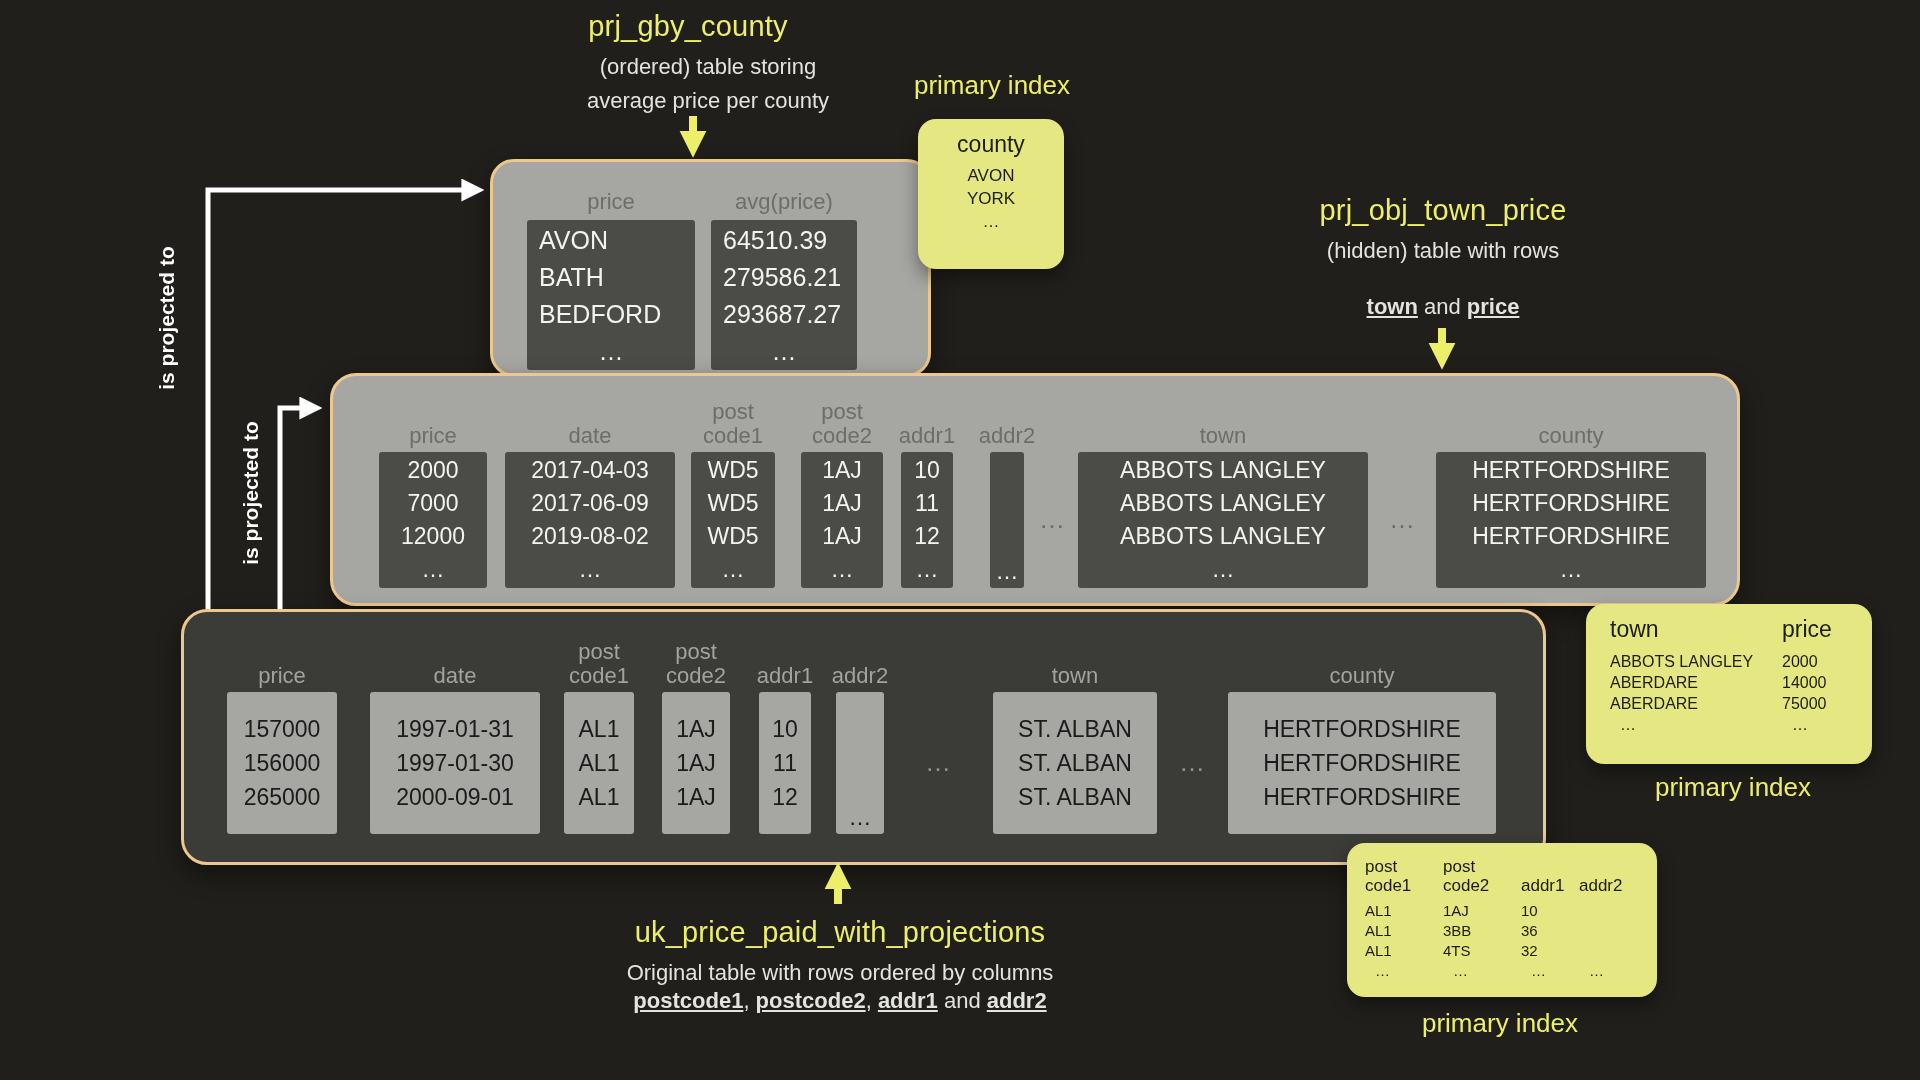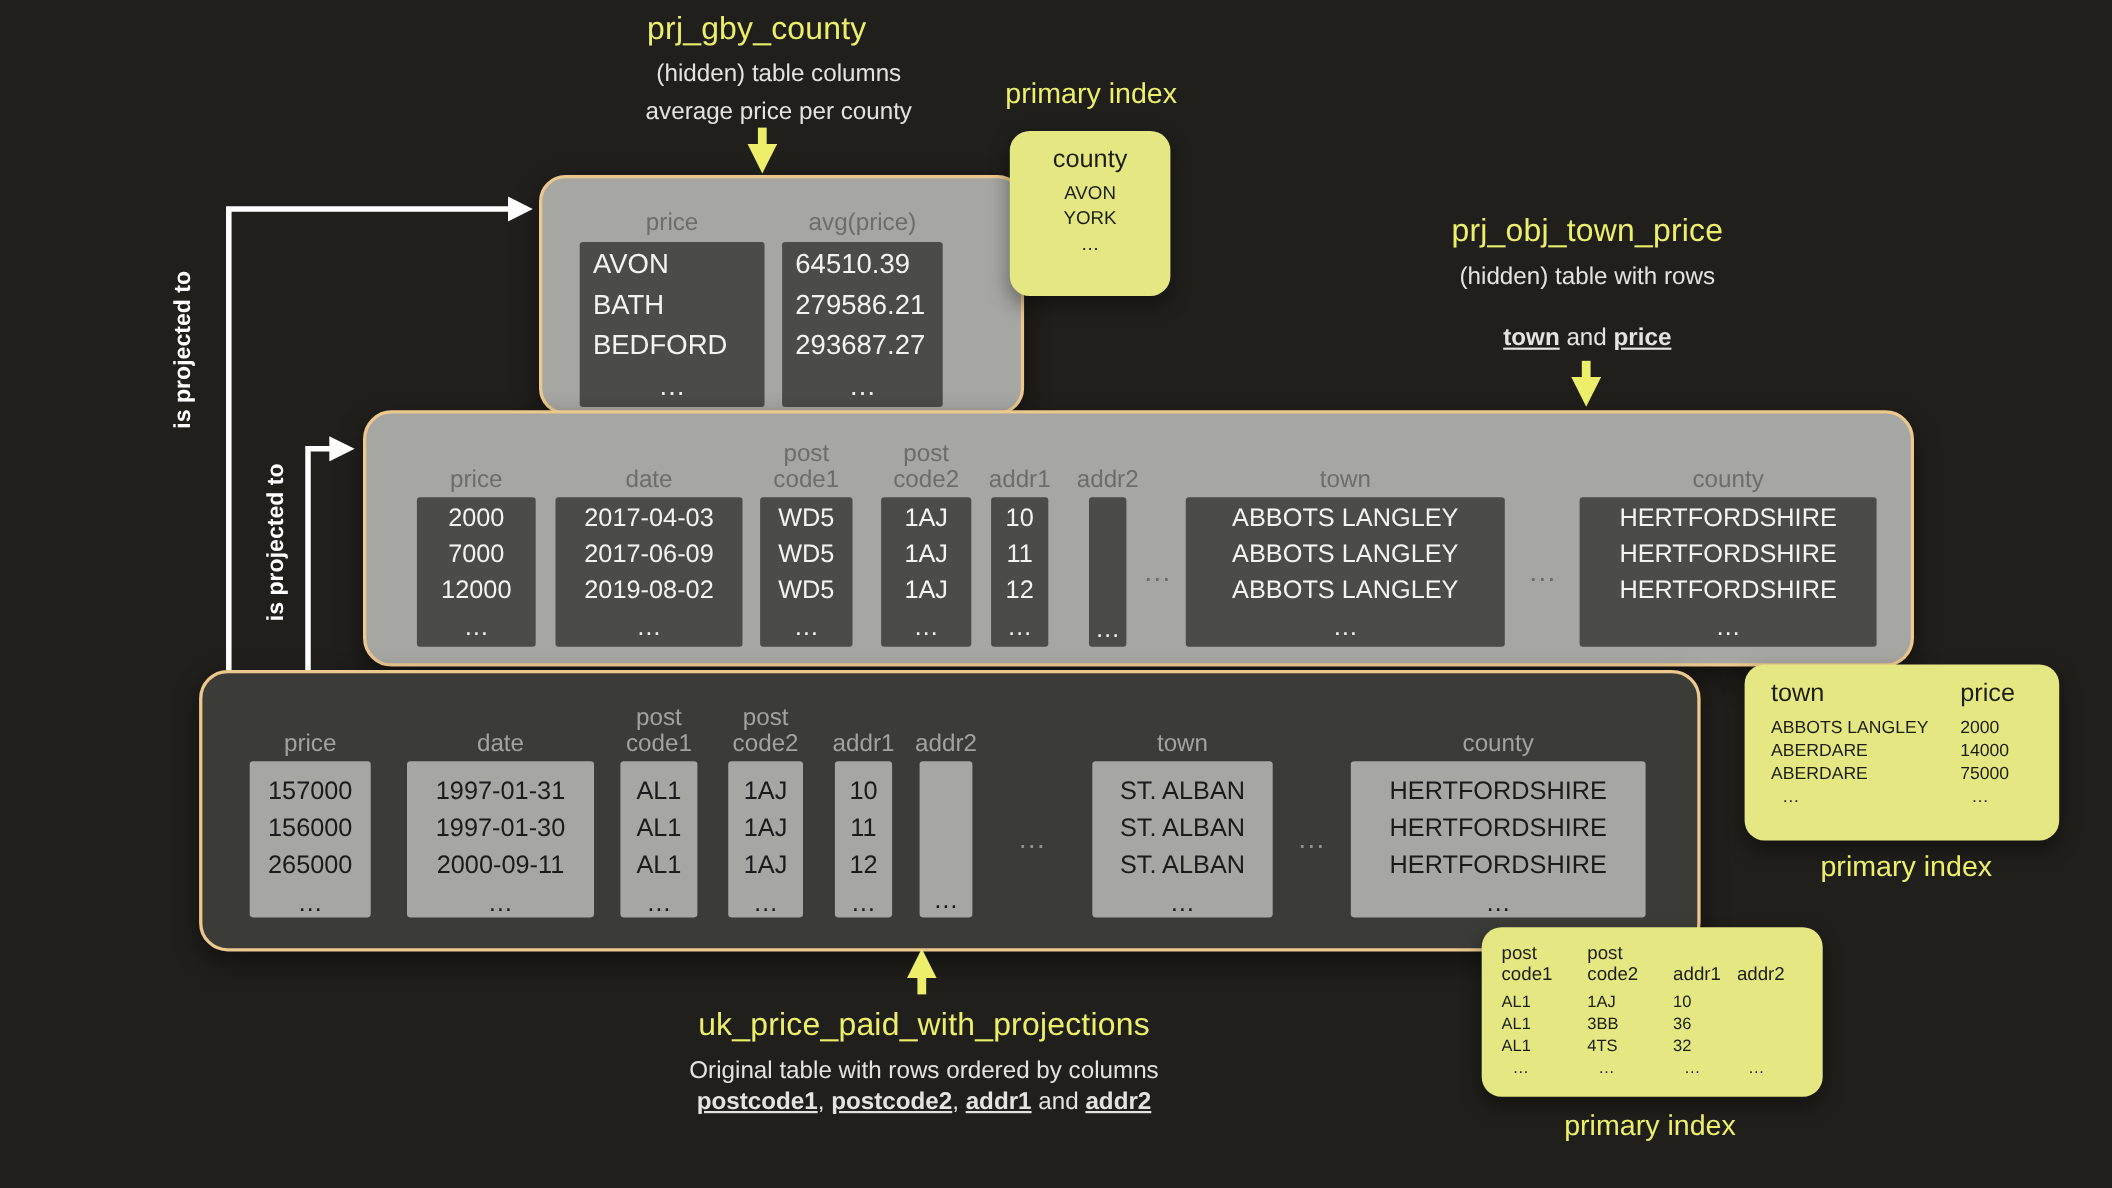--- a/index.html
+++ b/index.html
@@ -34,21 +34,21 @@
   .box { margin-top: 4px; border-radius: 3px; overflow: hidden; }
   .tbl.light .box { background: var(--dark-cell-bg, #4b4b47); color: #f3f3f1; }
   .tbl.dark  .box { background: var(--light-table-bg, #a6a6a2); color: #1b1b1b; }
   .box.bend { display: flex; flex-direction: column; justify-content: flex-end; }
 
   .tcell { text-align: center; font-size: 23px; height: 33px; line-height: 33px; white-space: nowrap; }
 
   #obj-table  .col { top: 10px; }  #obj-table  .hdr { height: 62px; }
   #obj-table  .box { height: 136px; padding-top: 2px; }
   #main-table .col { top: 12px; }  #main-table .hdr { height: 64px; }
-  #main-table .box { height: 142px; padding-top: 9px; }
+  #main-table .box { height: 142px; padding-top: 20px; }
   #main-table .tcell { height: 34px; line-height: 34px; }
 
   #gby-table .col { top: 16px; }   #gby-table .hdr { height: 36px; }
   #gby-table .box { height: 150px; margin-top: 6px; padding-top: 2px; }
   #gby-table .tcell { height: 37px; line-height: 37px; font-size: 25px; text-align: left; padding-left: 12px; }
   #gby-table .tcell.ellip { text-align: center; padding-left: 0; }
 
   .gap { position: absolute; font-size: 26px; text-align: center; }
   .tbl.light .gap { color: #6d6d69; }
   .tbl.dark  .gap { color: #90908c; }
@@ -98,21 +98,21 @@
     <path class="warrow" d="M 280 609 L 280 408 L 304 408" marker-end="url(#arrowhead-white)"></path>
     <path class="yarrow" d="M 693 116 L 693 136" marker-end="url(#arrowhead-yellow)"></path>
     <path class="yarrow" d="M 1442 328 L 1442 348" marker-end="url(#arrowhead-yellow)"></path>
     <path class="yarrow" d="M 838 904 L 838 884" marker-end="url(#arrowhead-yellow)"></path>
   </svg>
 
   <div class="proj-label" style="left:57px; top:305px;">is projected to</div>
   <div class="proj-label" style="left:141px; top:480px;">is projected to</div>
 
   <div class="yellow-title" style="left:488px; top:10px; width:400px;">prj_gby_county</div>
-  <div class="sub" style="left:508px; top:54px; width:400px;">(hidden) table columns</div>
+  <div class="sub" style="left:508px; top:54px; width:400px;">(ordered) table storing</div>
   <div class="sub" style="left:508px; top:64px; width:400px;margin-top:24px;">average price per county</div>
   <div class="yellow-label" style="left:892px; top:70px; width:200px;">primary index</div>
 
   <div class="tbl light" id="gby-table" style="left:490px; top:159px; width:441px; height:218px;">
     <div class="col" style="left:34px; width:168px;">
       <div class="hdr">price</div>
       <div class="box">
           <div class="tcell">AVON</div>
           <div class="tcell">BATH</div>
           <div class="tcell">BEDFORD</div>
@@ -227,21 +227,21 @@
           <div class="tcell">156000</div>
           <div class="tcell">265000</div>
           <div class="tcell ellip">…</div>
         </div>
     </div>
     <div class="col" style="left:186px; width:170px;">
       <div class="hdr">date</div>
       <div class="box">
           <div class="tcell">1997-01-31</div>
           <div class="tcell">1997-01-30</div>
-          <div class="tcell">2000-09-11</div>
+          <div class="tcell">2000-09-01</div>
           <div class="tcell ellip">…</div>
         </div>
     </div>
     <div class="col" style="left:380px; width:70px;">
       <div class="hdr">post code1</div>
       <div class="box">
           <div class="tcell">AL1</div>
           <div class="tcell">AL1</div>
           <div class="tcell">AL1</div>
           <div class="tcell ellip">…</div>

